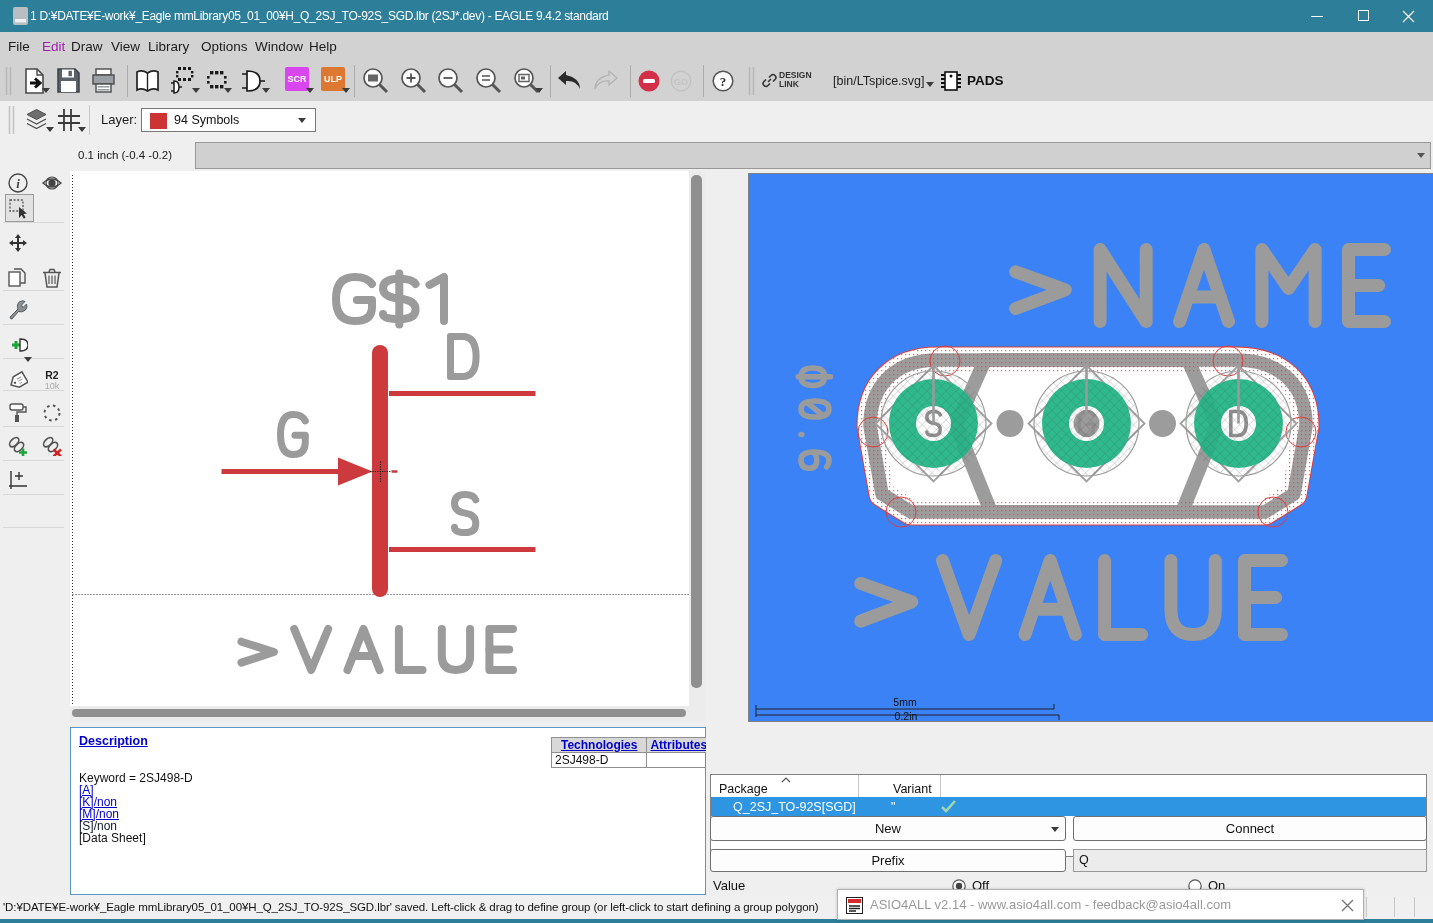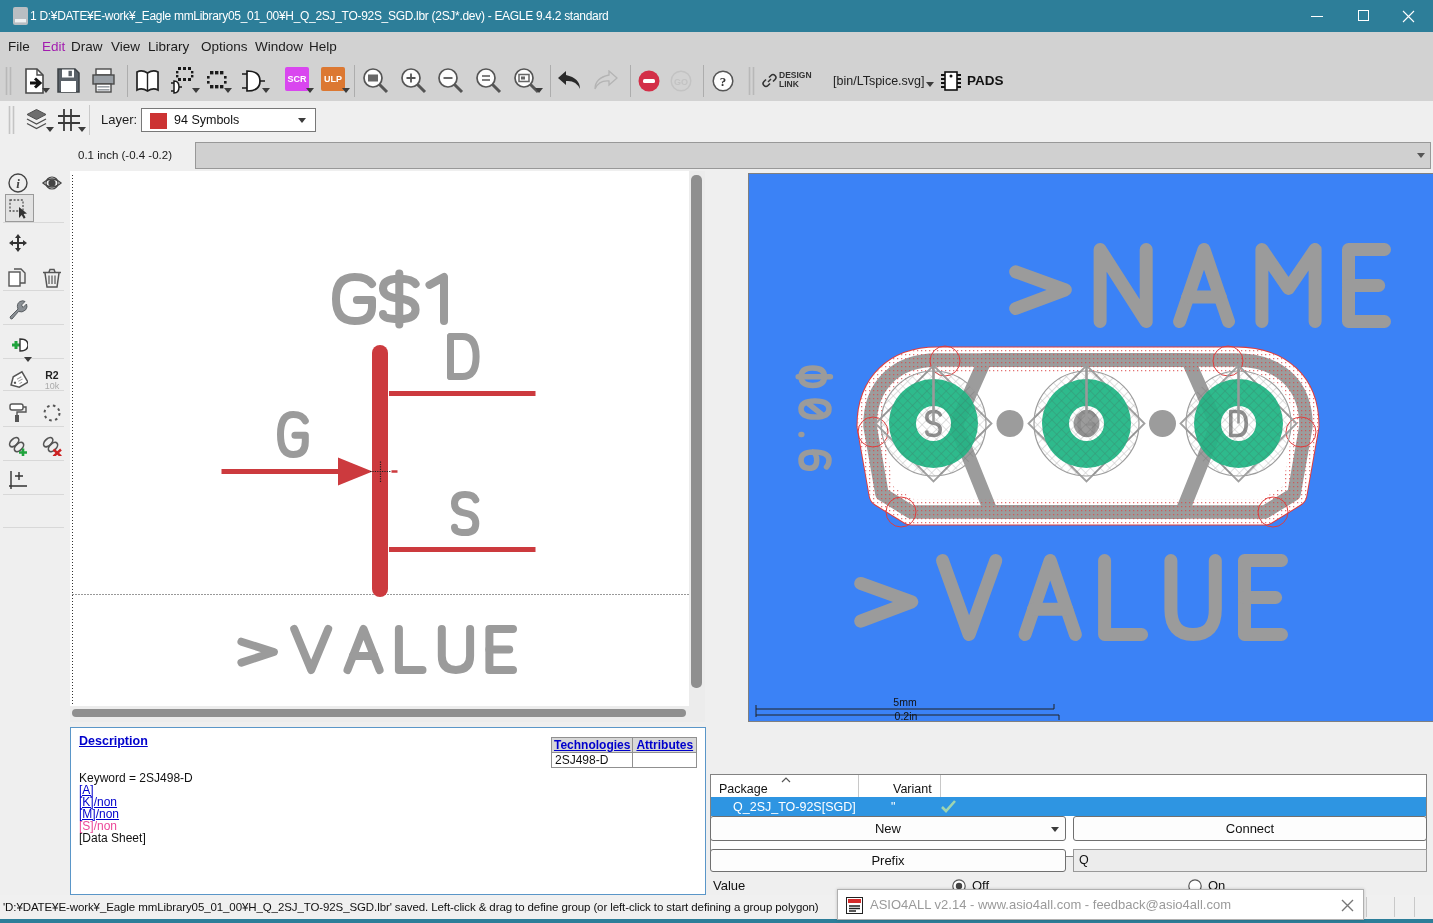--- a/index.html
+++ b/index.html
@@ -446,26 +446,26 @@
 <text x="156" y="532" text-anchor="middle" font-size="10.5" fill="#111" font-family="Liberation Sans">5mm</text>
 <text x="157" y="546" text-anchor="middle" font-size="10.5" fill="#111" font-family="Liberation Sans">0.2in</text>
 </svg>
 </div>
 <div class="abs" style="left:70px;top:727px;width:636px;height:168px;background:#fff;border:1px solid #5a96c8;">
 <div class="abs" style="left:8px;top:6px;font-size:12.5px;font-weight:bold;color:#0000cc;text-decoration:underline">Description</div>
 <div class="abs" style="left:8px;top:43px;font-size:12px;color:#111">Keyword = 2SJ498-D</div>
 <div class="abs" style="left:8px;top:55px;font-size:12px;color:#0000cc;text-decoration:underline">[A]</div>
 <div class="abs" style="left:8px;top:67px;font-size:12px;color:#0000cc;text-decoration:underline">[K]/non</div>
 <div class="abs" style="left:8px;top:79px;font-size:12px;color:#0000cc;text-decoration:underline">[M]/non</div>
-<div class="abs" style="left:8px;top:91px;font-size:12px;color:#ec4899;">[S]/non</div>
+<div class="abs" style="left:8px;top:91px;font-size:12px;color:#0f172a;">[S]/non</div>
 <div class="abs" style="left:8px;top:103px;font-size:12px;color:#111">[Data Sheet]</div>
 <table style="position:absolute;left:480px;top:9px;border-collapse:collapse;font-size:12px;font-family:'Liberation Sans',sans-serif">
 <tbody>
         <tr>
-          <td style="border:1px solid #909090;background:#d8d8d8;padding:0 2px;height:15px;font-weight:bold;color:#0000cc;text-decoration:underline">Technologies</td>
+          <td style="border:1px solid #909090;background:#d8d8d8;padding:0 9px;height:15px;font-weight:bold;color:#0000cc;text-decoration:underline">Technologies</td>
 <td style="border:1px solid #909090;background:#d8d8d8;padding:0 3px;font-weight:bold;color:#0000cc;text-decoration:underline">Attributes</td>
         </tr>
 <tr>
           <td style="border:1px solid #909090;padding:0 3px;height:15px;color:#111">2SJ498-D</td>
           <td style="border:1px solid #909090"></td>
         </tr>
 </tbody>
     </table>
 </div>
 <div class="abs" style="left:706px;top:722px;width:727px;height:173px;background:#efefef;">

